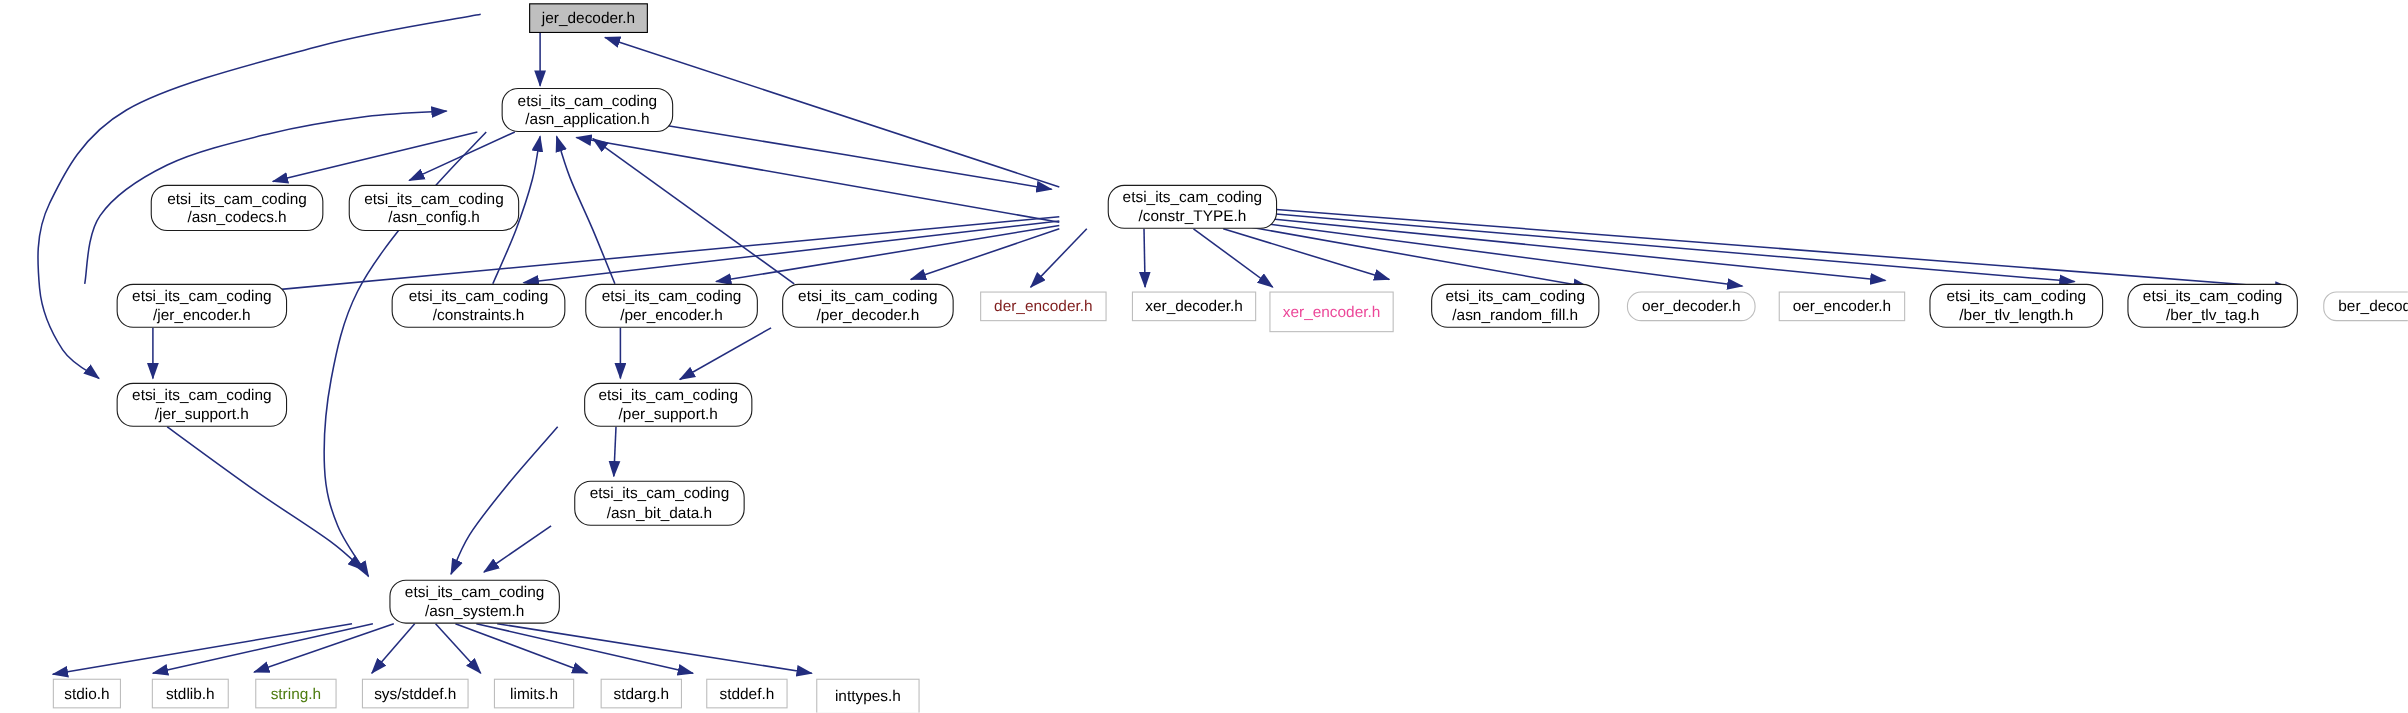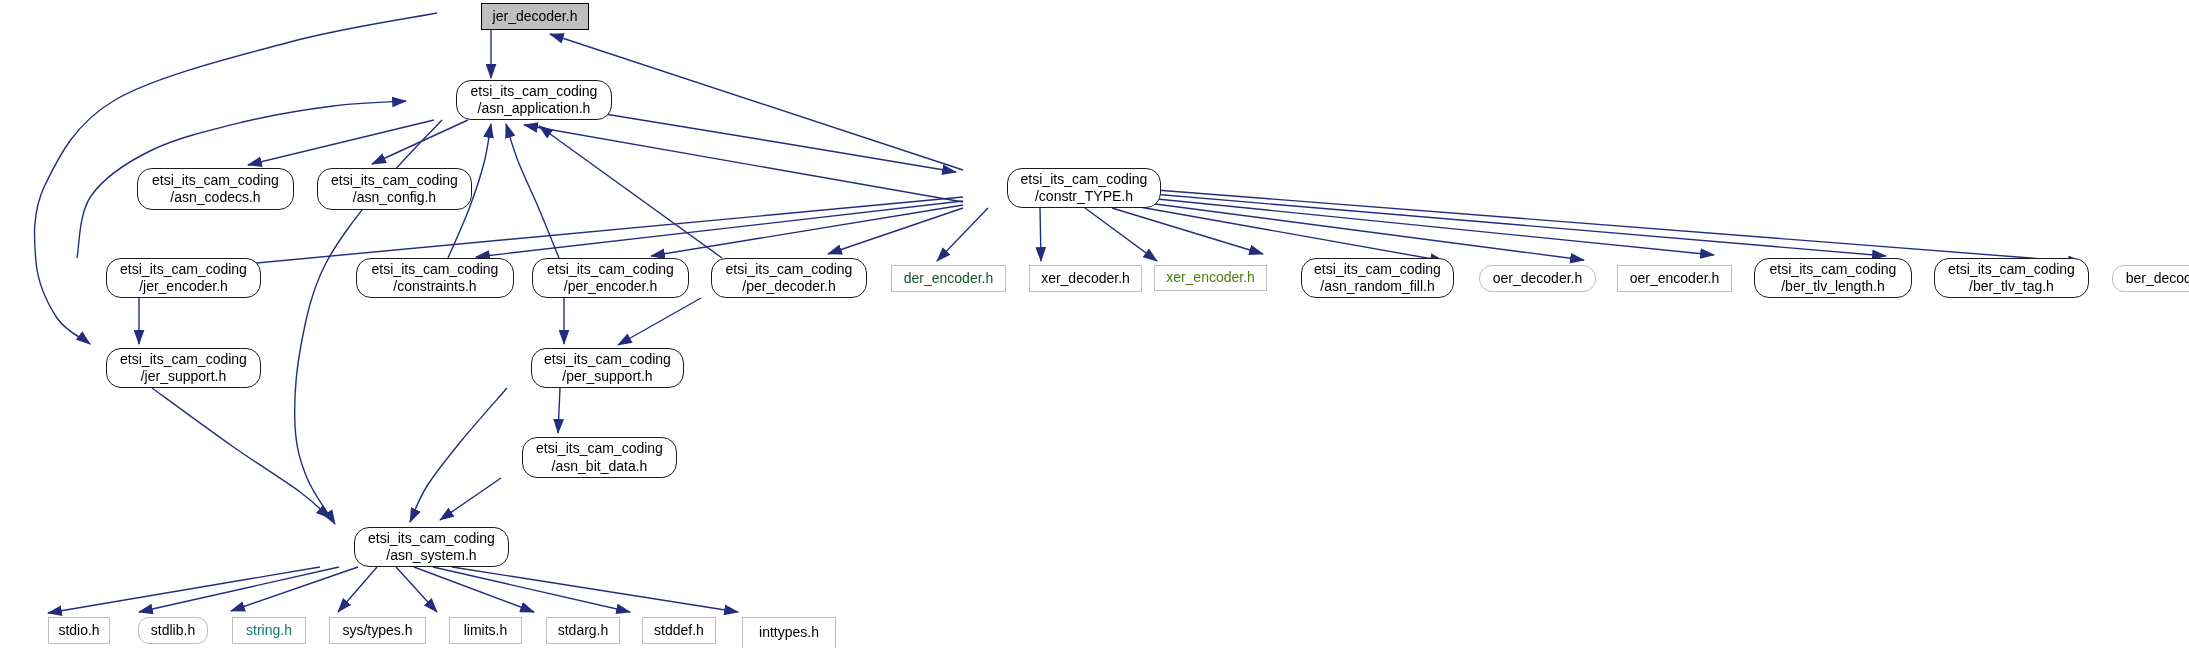--- a/index.html
+++ b/index.html
@@ -96,42 +96,42 @@
       <div class="node internal" style="left: 963px; top: 168px; width: 154px; height: 40px; color: rgb(0, 0, 0); border-color: rgb(28, 28, 28);">etsi_its_cam_coding
 /constr_TYPE.h</div>
       <div class="node internal" style="left: 62px; top: 258px; width: 155px; height: 40px; color: rgb(0, 0, 0); border-color: rgb(28, 28, 28);">etsi_its_cam_coding
 /jer_encoder.h</div>
       <div class="node internal" style="left: 312px; top: 258px; width: 158px; height: 40px; color: rgb(0, 0, 0); border-color: rgb(28, 28, 28);">etsi_its_cam_coding
 /constraints.h</div>
       <div class="node internal" style="left: 488px; top: 258px; width: 157px; height: 40px; color: rgb(0, 0, 0); border-color: rgb(28, 28, 28);">etsi_its_cam_coding
 /per_encoder.h</div>
       <div class="node internal" style="left: 667px; top: 258px; width: 156px; height: 40px; color: rgb(0, 0, 0); border-color: rgb(28, 28, 28);">etsi_its_cam_coding
 /per_decoder.h</div>
-      <div class="node leaf" style="left: 847px; top: 265px; width: 115px; height: 27px; color: #14532d; border-color: rgb(189, 189, 189);">der_encoder.h</div>
+      <div class="node leaf" style="left: 847px; top: 265px; width: 115px; height: 27px; color: #7f1d1d; border-color: rgb(189, 189, 189);">der_encoder.h</div>
       <div class="node leaf" style="left: 985px; top: 265px; width: 113px; height: 27px; color: rgb(0, 0, 0); border-color: rgb(189, 189, 189);">xer_decoder.h</div>
-      <div class="node leaf" style="left: 1110px; top: 265px; width: 113px; height: 26px; color: #4d7c0f; border-color: rgb(189, 189, 189);">xer_encoder.h</div>
+      <div class="node leaf" style="left: 1110px; top: 265px; width: 113px; height: 37px; color: #ec4899; border-color: rgb(189, 189, 189);">xer_encoder.h</div>
       <div class="node internal" style="left: 1257px; top: 258px; width: 153px; height: 40px; color: rgb(0, 0, 0); border-color: rgb(28, 28, 28);">etsi_its_cam_coding
 /asn_random_fill.h</div>
       <div class="node leaf" style="left: 1435px; top: 265px; width: 117px; height: 27px; color: rgb(0, 0, 0); border-color: rgb(189, 189, 189); border-radius: 13px;">oer_decoder.h</div>
       <div class="node leaf" style="left: 1573px; top: 265px; width: 115px; height: 27px; color: rgb(0, 0, 0); border-color: rgb(189, 189, 189); text-align: center;">oer_encoder.h</div>
       <div class="node internal" style="left: 1710px; top: 258px; width: 158px; height: 40px; color: rgb(0, 0, 0); border-color: rgb(28, 28, 28);">etsi_its_cam_coding
 /ber_tlv_length.h</div>
       <div class="node internal" style="left: 1890px; top: 258px; width: 155px; height: 40px; color: rgb(0, 0, 0); border-color: rgb(28, 28, 28);">etsi_its_cam_coding
 /ber_tlv_tag.h</div>
       <div class="node leaf" style="left: 2068px; top: 265px; width: 117px; height: 27px; color: rgb(0, 0, 0); border-color: rgb(189, 189, 189); border-radius: 12px;">ber_decoder.h</div>
       <div class="node internal" style="left: 62px; top: 348px; width: 155px; height: 40px; color: rgb(0, 0, 0); border-color: rgb(28, 28, 28);">etsi_its_cam_coding
 /jer_support.h</div>
       <div class="node internal" style="left: 487px; top: 348px; width: 153px; height: 40px; color: rgb(0, 0, 0); border-color: rgb(28, 28, 28);">etsi_its_cam_coding
 /per_support.h</div>
       <div class="node internal" style="left: 478px; top: 437px; width: 155px; height: 41px; color: rgb(0, 0, 0); border-color: rgb(28, 28, 28);">etsi_its_cam_coding
 /asn_bit_data.h</div>
       <div class="node internal" style="left: 310px; top: 527px; width: 155px; height: 40px; color: rgb(0, 0, 0); border-color: rgb(28, 28, 28);">etsi_its_cam_coding
 /asn_system.h</div>
       <div class="node leaf" style="left: 4px; top: 617px; width: 62px; height: 27px; color: rgb(0, 0, 0); border-color: rgb(189, 189, 189);">stdio.h</div>
-      <div class="node leaf" style="left: 94px; top: 617px; width: 70px; height: 27px; color: rgb(0, 0, 0); border-color: rgb(189, 189, 189); border-radius: 11px;">stdlib.h</div>
-      <div class="node leaf" style="left: 188px; top: 617px; width: 74px; height: 27px; color: #0f766e; border-color: rgb(189, 189, 189);">string.h</div>
-      <div class="node leaf" style="left: 285px; top: 617px; width: 97px; height: 27px; color: rgb(0, 0, 0); border-color: rgb(189, 189, 189);">sys/types.h</div>
+      <div class="node leaf" style="left: 94px; top: 617px; width: 70px; height: 27px; color: rgb(0, 0, 0); border-color: rgb(189, 189, 189);">stdlib.h</div>
+      <div class="node leaf" style="left: 188px; top: 617px; width: 74px; height: 27px; color: #4d7c0f; border-color: rgb(189, 189, 189);">string.h</div>
+      <div class="node leaf" style="left: 285px; top: 617px; width: 97px; height: 27px; color: rgb(0, 0, 0); border-color: rgb(189, 189, 189);">sys/stddef.h</div>
       <div class="node leaf" style="left: 405px; top: 617px; width: 73px; height: 27px; color: rgb(0, 0, 0); border-color: rgb(189, 189, 189);">limits.h</div>
       <div class="node leaf" style="left: 502px; top: 617px; width: 74px; height: 27px; color: rgb(0, 0, 0); border-color: rgb(189, 189, 189);">stdarg.h</div>
       <div class="node leaf" style="left: 598px; top: 617px; width: 74px; height: 27px; color: rgb(0, 0, 0); border-color: rgb(189, 189, 189);">stddef.h</div>
       <div class="node leaf" style="left: 698px; top: 617px; width: 94px; height: 32px; color: rgb(0, 0, 0); border-color: rgb(189, 189, 189);">inttypes.h</div>
     </div>
 </div>
 
 </body></html>

